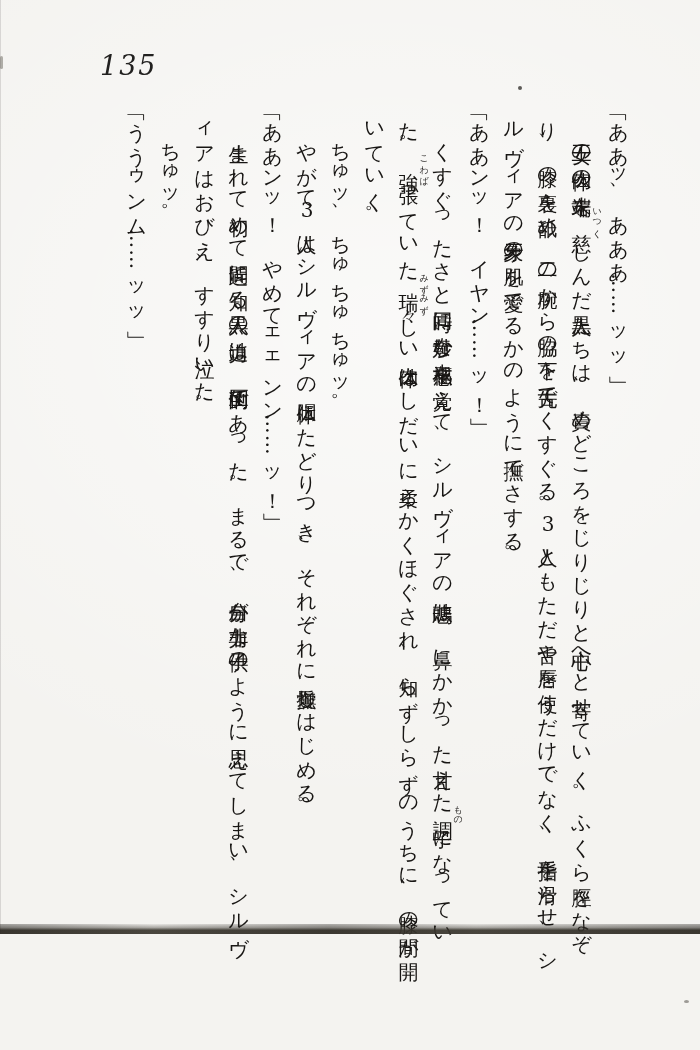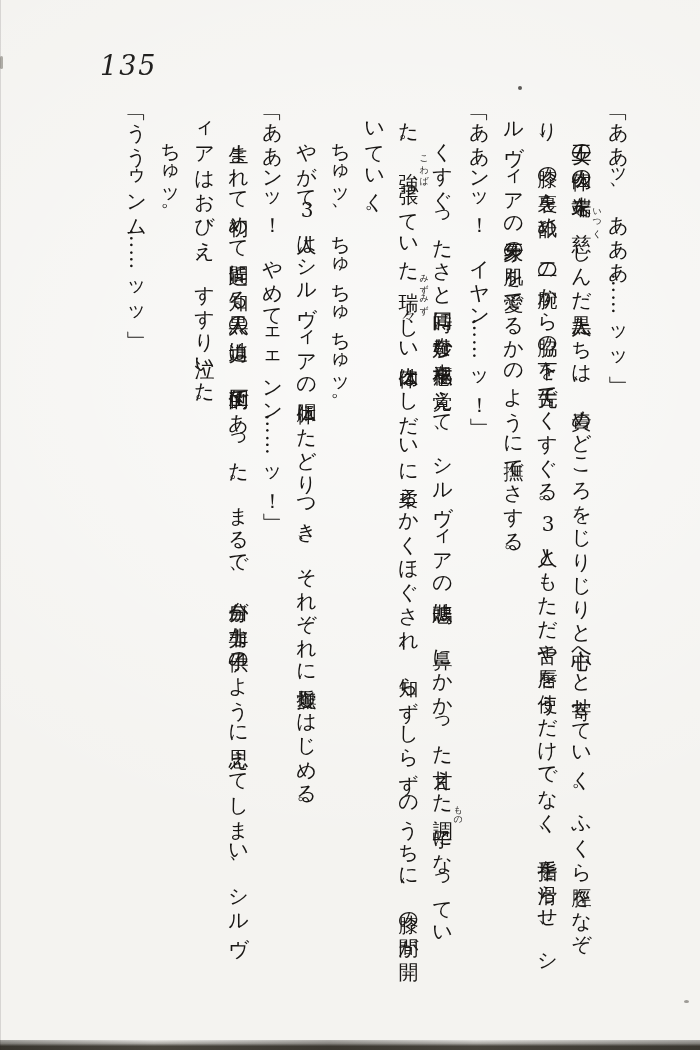--- a/index.html
+++ b/index.html
@@ -8,21 +8,21 @@
   }
   body {
     width: 700px;
     height: 1050px;
     overflow: hidden;
     background: var(--paper, #f4f3f0);
   }
   .page {
     position: relative;
     width: 700px;
-    height: 1050px;
+    height: 934px;
     background:
       radial-gradient(ellipse 900px 700px at 55% 35%, rgba(255,255,255,.55), rgba(255,255,255,0) 70%),
       var(--paper, #f4f3f0);
     font-family: "DejaVu Serif", serif;
     color: var(--ink, #181614);
     text-decoration: underline;
   }
   .page-number {
     position: absolute;
     top: 50px;

